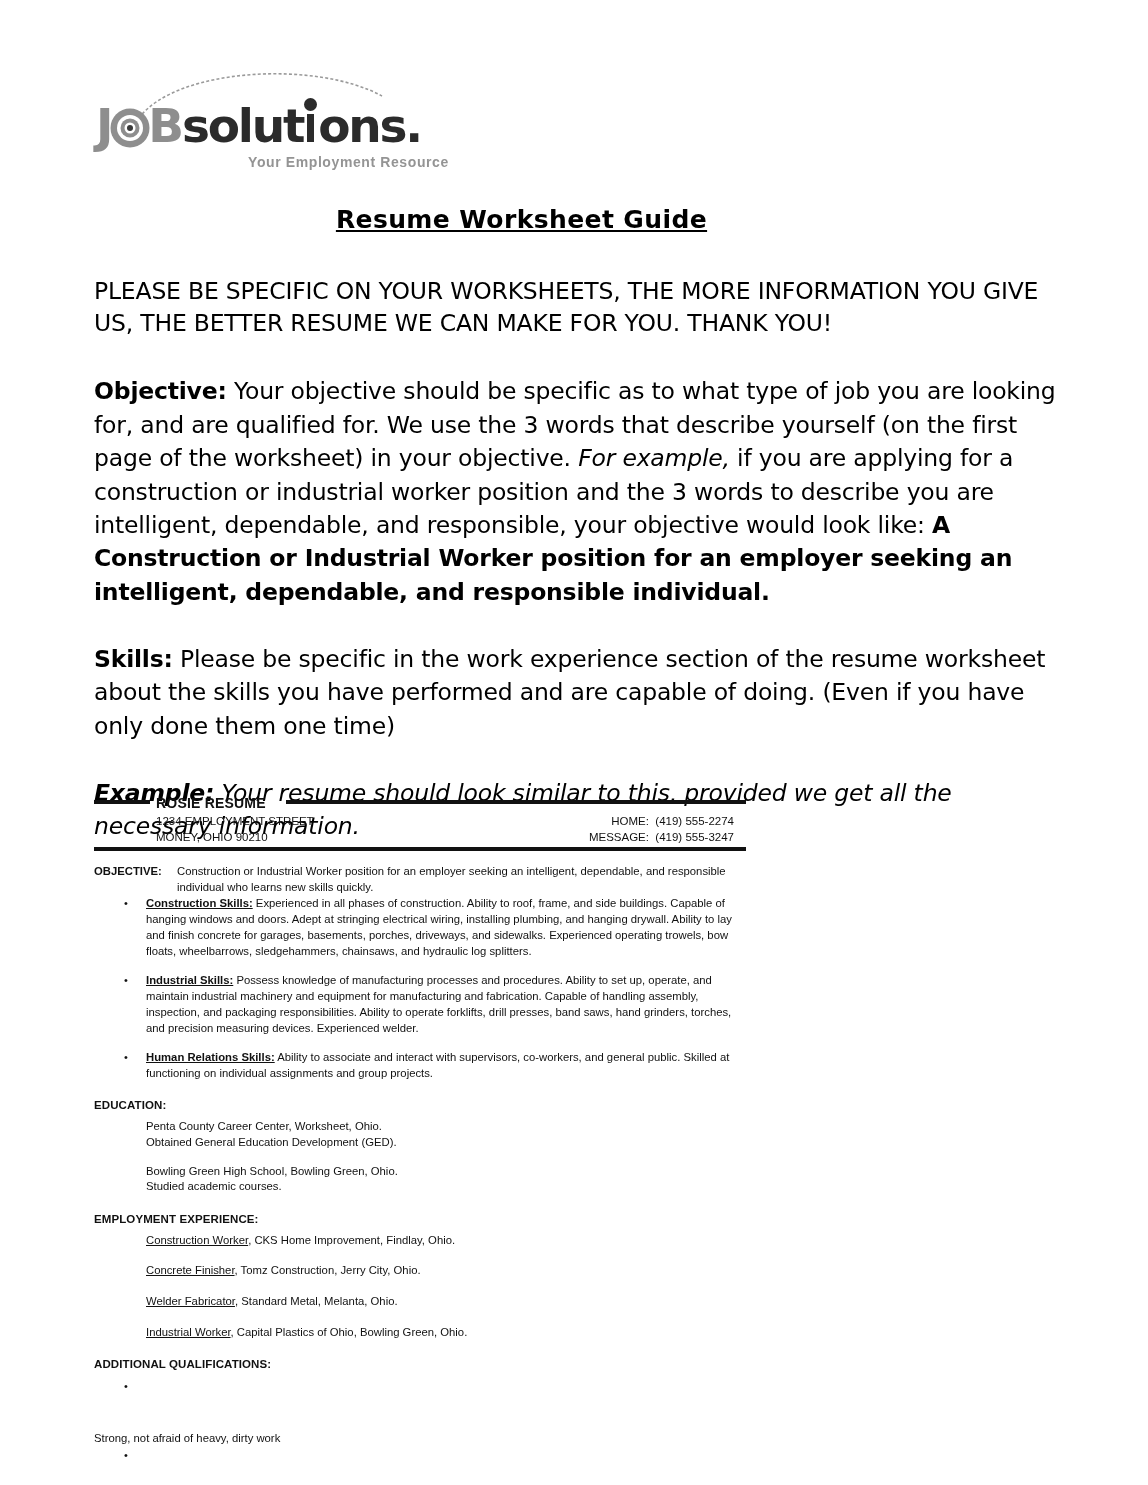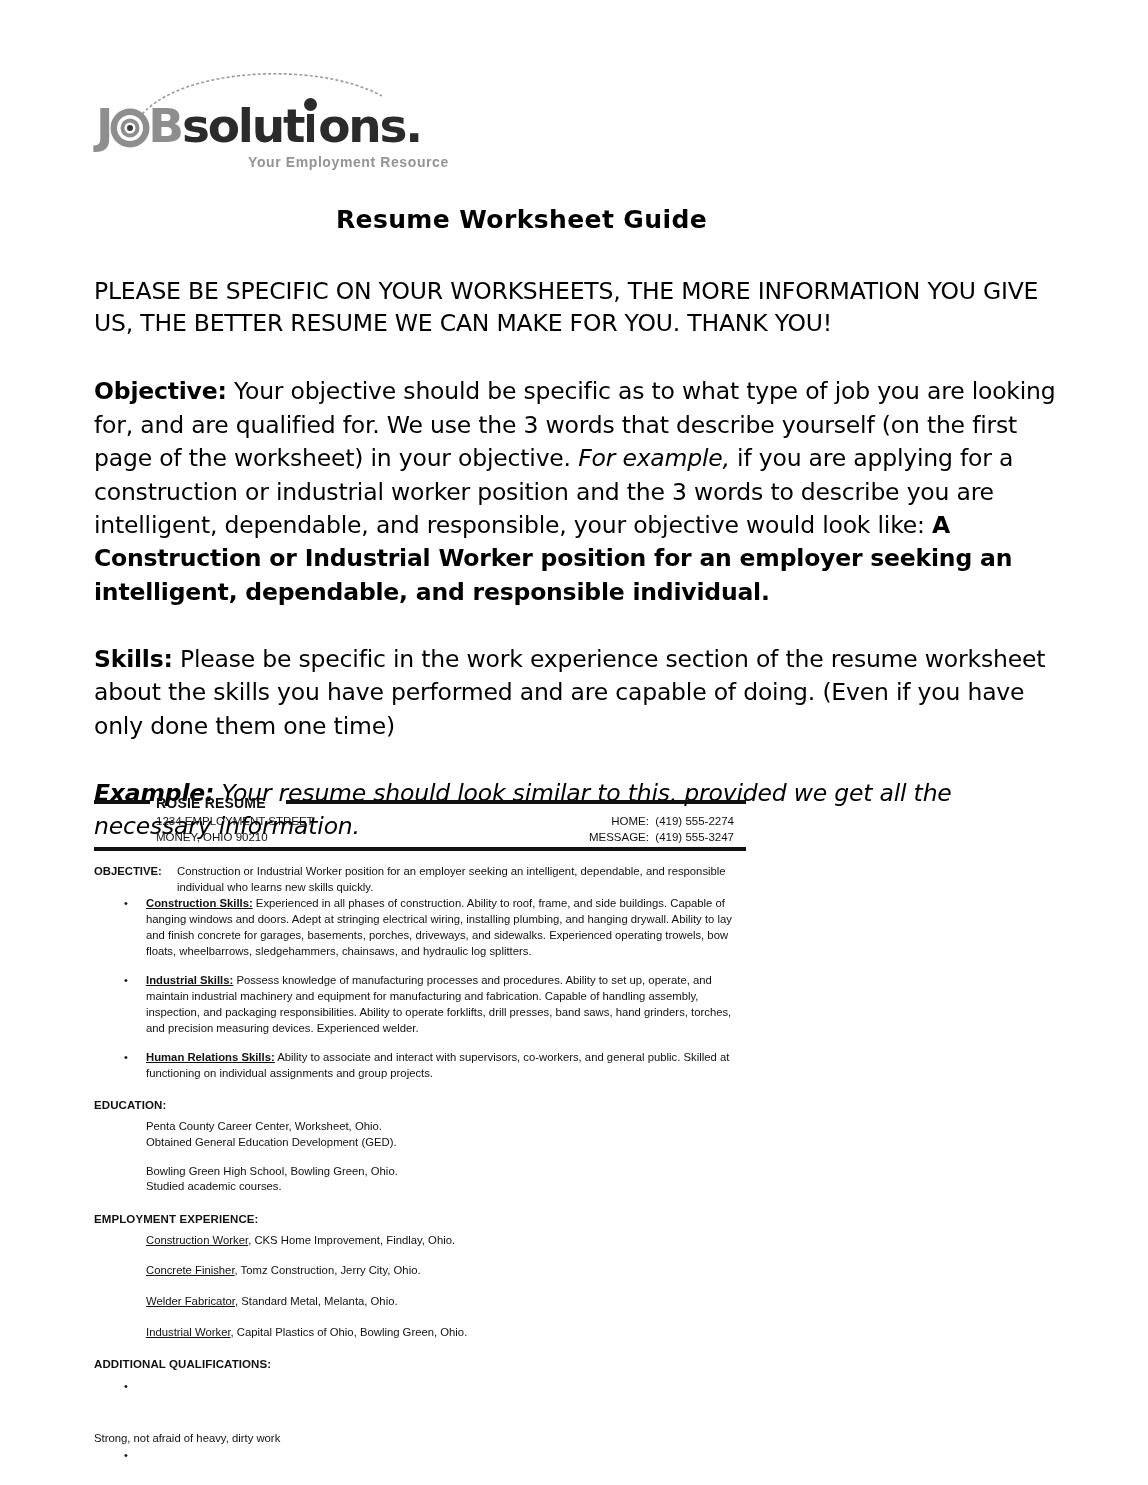--- a/index.html
+++ b/index.html
@@ -122,20 +122,21 @@
     width: 965px;
     font-family: "DejaVu Sans", sans-serif;
   }
   .guide-title {
     text-align: center;
     font-size: 25px;
     font-weight: bold;
     letter-spacing: 0.4px;
     margin: 0 0 42px 0;
     padding-right: 110px;
+    text-decoration: underline;
   }
   .intro {
     font-size: 23.5px;
     line-height: 1.35;
     letter-spacing: -0.2px;
     margin: 0 0 36px 0;
   }
   .sect {
     font-size: 23.5px;
     line-height: 1.42;

